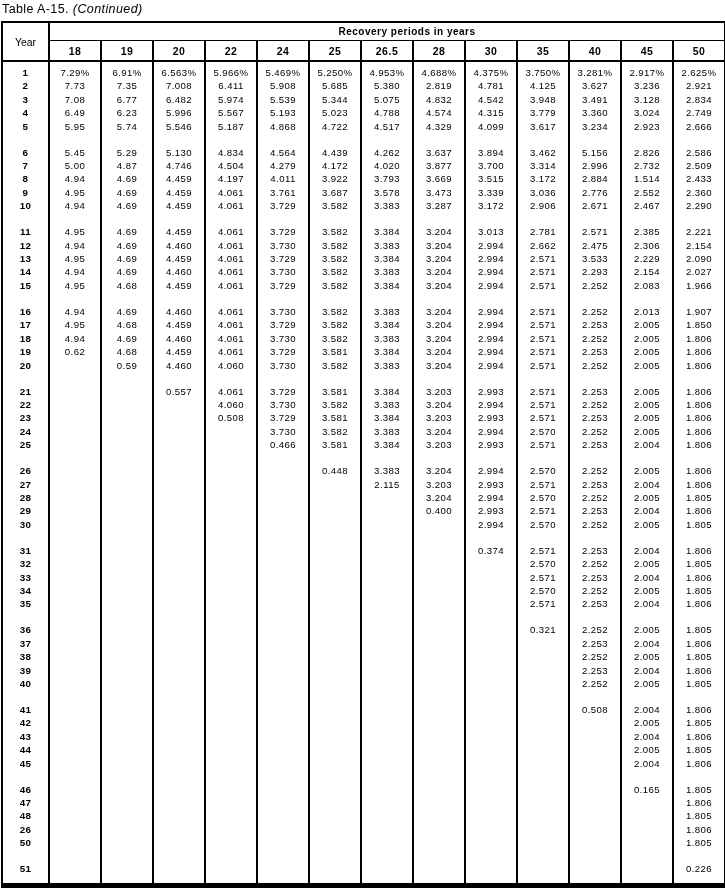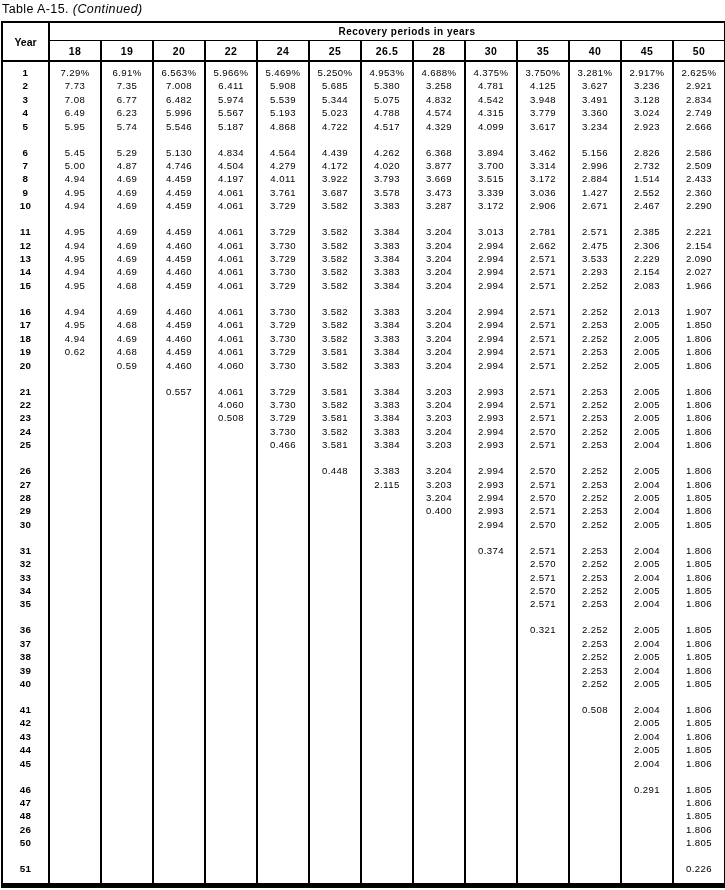--- a/index.html
+++ b/index.html
@@ -42,21 +42,21 @@
   col.col-data { width: 52px; }
   th, td {
     padding: 0;
     margin: 0;
     border-left: 2px solid #000;
     font-weight: normal;
   }
   th.year-h {
     border-left: none;
     border-bottom: 2px solid #000;
-    font-weight: bold;
+    font-weight: normal;
     font-size: 10.5px;
     text-align: center;
     vertical-align: middle;
   }
   th.group-h {
     height: 17px;
     border-bottom: 1.5px solid #000;
     font-weight: bold;
     font-size: 10px;
     letter-spacing: 0.5px;
@@ -174,21 +174,21 @@
         </tr>
         <tr>
           <td class="year-cell">2</td>
           <td>7.73</td>
           <td>7.35</td>
           <td>7.008</td>
           <td>6.411</td>
           <td>5.908</td>
           <td>5.685</td>
           <td>5.380</td>
-          <td>3.258</td>
+          <td>2.819</td>
           <td>4.781</td>
           <td>4.125</td>
           <td>3.627</td>
           <td>3.236</td>
           <td>2.921</td>
         </tr>
         <tr>
           <td class="year-cell">3</td>
           <td>7.08</td>
           <td>6.77</td>
@@ -254,21 +254,21 @@
         </tr>
         <tr>
           <td class="year-cell">6</td>
           <td>5.45</td>
           <td>5.29</td>
           <td>5.130</td>
           <td>4.834</td>
           <td>4.564</td>
           <td>4.439</td>
           <td>4.262</td>
-          <td>6.368</td>
+          <td>3.637</td>
           <td>3.894</td>
           <td>3.462</td>
           <td>5.156</td>
           <td>2.826</td>
           <td>2.586</td>
         </tr>
         <tr>
           <td class="year-cell">7</td>
           <td>5.00</td>
           <td>4.87</td>
@@ -305,21 +305,21 @@
           <td>4.95</td>
           <td>4.69</td>
           <td>4.459</td>
           <td>4.061</td>
           <td>3.761</td>
           <td>3.687</td>
           <td>3.578</td>
           <td>3.473</td>
           <td>3.339</td>
           <td>3.036</td>
-          <td>1.427</td>
+          <td>2.776</td>
           <td>2.552</td>
           <td>2.360</td>
         </tr>
         <tr>
           <td class="year-cell">10</td>
           <td>4.94</td>
           <td>4.69</td>
           <td>4.459</td>
           <td>4.061</td>
           <td>3.729</td>
@@ -1026,21 +1026,21 @@
           <td></td>
           <td></td>
           <td></td>
           <td></td>
           <td></td>
           <td></td>
           <td></td>
           <td></td>
           <td></td>
           <td></td>
-          <td>0.291</td>
+          <td>0.165</td>
           <td>1.805</td>
         </tr>
         <tr>
           <td class="year-cell">47</td>
           <td></td>
           <td></td>
           <td></td>
           <td></td>
           <td></td>
           <td></td>

